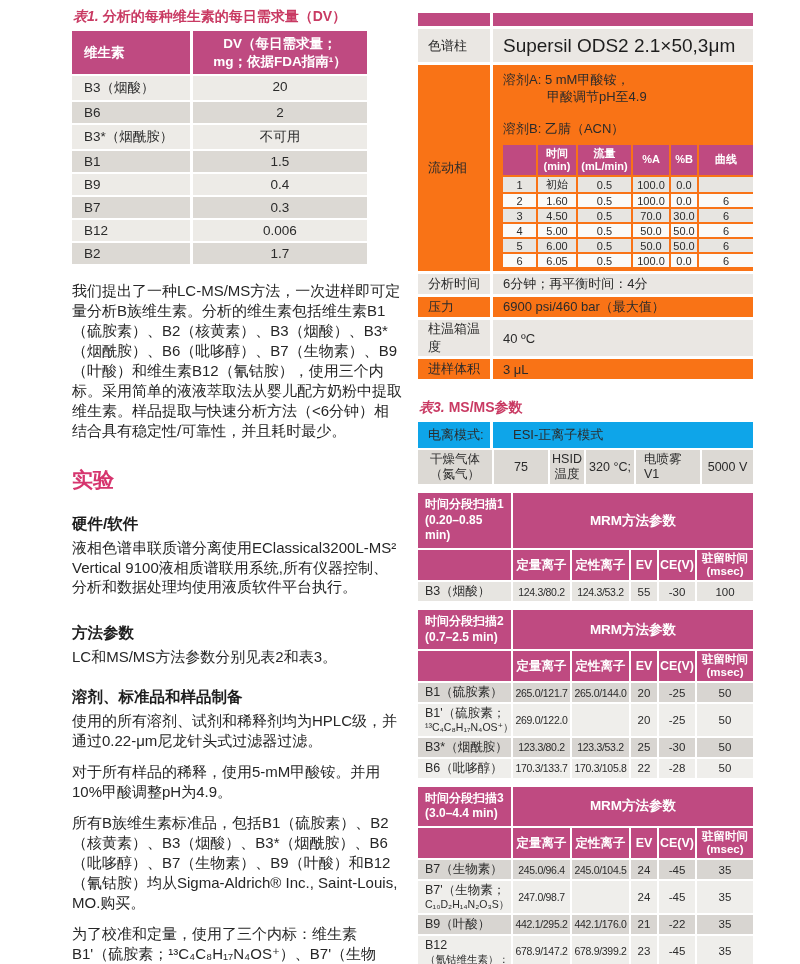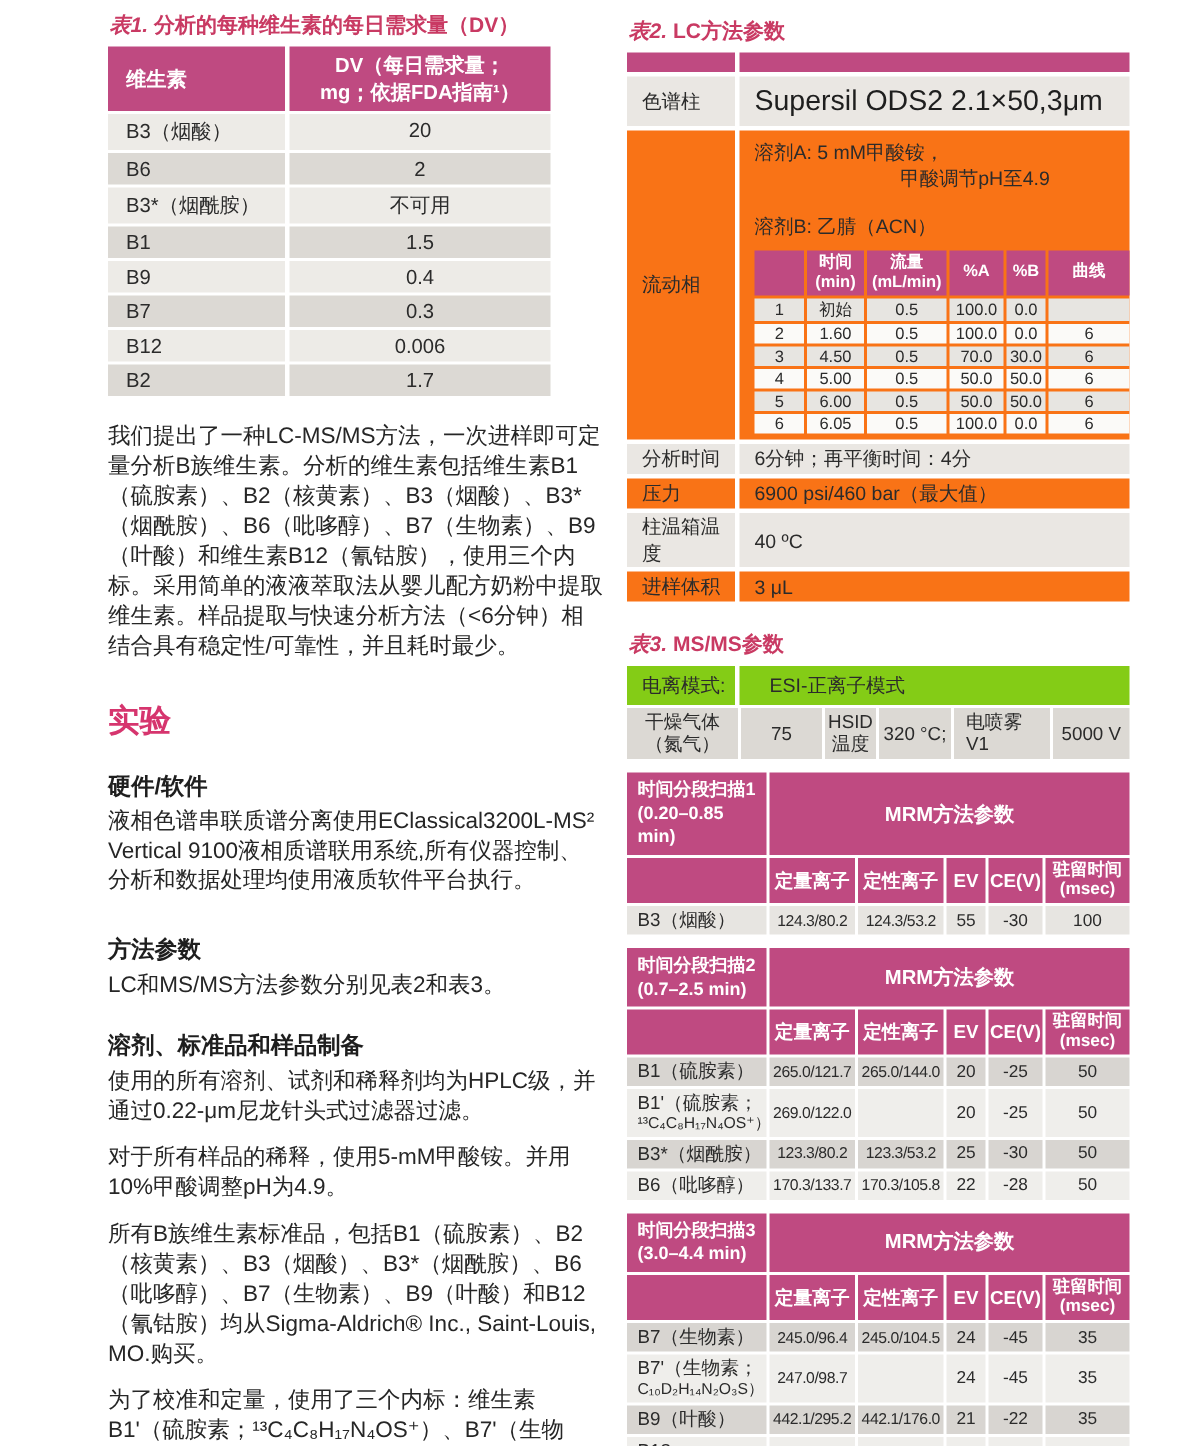--- a/index.html
+++ b/index.html
@@ -42,39 +42,39 @@
   .t2row .lab { width:72px; box-sizing:border-box; padding-left:10px; display:flex; align-items:center; font-size:13px; }
   .t2row .val { flex:1; box-sizing:border-box; }
   .t2-topbar { height:13px; margin-top:1px; }
   .t2-topbar .lab, .t2-topbar .val { background:#bf4a81; }
   .row-light > div { background:#eae7e3; }
   .row-dark  > div { background:#f97316; }
   .chroma { min-height:33px; }
   .chroma .val { display:flex; align-items:center; padding-left:10px; font-size:19px; color:#1e1e1e; }
   .mobile .val { padding:7px 0 4px 10px; }
   .solv { font-size:13px; line-height:1.28; }
-  .solv .sa2 { padding-left:44px;text-align:center; }
+  .solv .sa2 { padding-left:44px; }
   .solv .sb  { margin-top:16px; }
   .grad { margin-top:7px; }
   .grad .gr { display:flex; gap:2px; margin-top:2px; font-size:11px; }
   .grad .gr > div { display:flex; align-items:center; justify-content:center; text-align:center; }
   .grad .ghead { margin-top:0; }
   .grad .ghead > div { background:#bf4a81; color:#fff; font-weight:700; padding:2px 0; line-height:1.2; }
   .grad .cstep { width:33px; } .grad .ctime { width:38px; } .grad .cflow { width:53px; }
   .grad .ca { width:36px; } .grad .cb { width:26px; } .grad .ccurve { flex:1; }
   .grad .gr.gdata > div { min-height:13px; }
   .grad .gdata:nth-child(even) > div { background:#e7e5e1; }
   .grad .gdata:nth-child(odd)  > div { background:#fbfaf8; }
   .params .t2row { min-height:20px; }
   .params .val { display:flex; align-items:center; padding-left:10px; font-size:13px; }
 
   
   .t3title { margin-top:20px; }
   .t3top .r1 { display:flex; gap:3px; }
-  .t3top .r1 > div { background:#84cc16; }
+  .t3top .r1 > div { background:#0ea5e9; }
   .t3top .r1 .lab { width:72px; box-sizing:border-box; padding:4px 0 4px 10px; font-size:13px; }
   .t3top .r1 .val { flex:1; padding:4px 0 4px 20px; font-size:13px; }
   .t3top .r2 { display:flex; gap:2px; margin-top:2px; }
   .t3top .r2 > div { background:#dcd9d4; display:flex; flex-direction:column; justify-content:center; text-align:center; font-size:12.5px; line-height:1.2; min-height:34px; }
   .t3top .g1 { width:74px; } .t3top .g2 { width:54px; } .t3top .g3 { width:34px; }
   .t3top .g4 { width:48px; } .t3top .g5 { width:64px; align-items:flex-start; padding-left:8px; box-sizing:border-box; text-align:left; }
   .t3top .g6 { flex:1; }
 
   .seg { margin-top:9px; }
   .seg-h1 { display:flex; gap:2px; }
@@ -162,23 +162,20 @@
   <div class="h3">溶剂、标准品和样品制备</div>
   <div class="p">使用的所有溶剂、试剂和稀释剂均为HPLC级，并通过0.22-μm尼龙针头式过滤器过滤。</div>
   <div class="p">对于所有样品的稀释，使用5-mM甲酸铵。并用10%甲酸调整pH为4.9。</div>
   <div class="p">所有B族维生素标准品，包括B1（硫胺素）、B2（核黄素）、B3（烟酸）、B3*（烟酰胺）、B6（吡哆醇）、B7（生物素）、B9（叶酸）和B12（氰钴胺）均从Sigma-Aldrich® Inc., Saint-Louis, MO.购买。</div>
   <div class="p">为了校准和定量，使用了三个内标：维生素B1'（硫胺素；¹³C₄C₈H₁₇N₄OS⁺）、B7'（生物素；C₁₀D₂H₁₄N₂O₃S）和B2'（核黄素；¹³C₄C₁₃H₂₀¹⁵N₂N₂O₆），全部来自Sigma-Aldrich® Inc.。校准B3、B3*、B6和B1时采用B1'，校准B7、B9和B12时采用B7'，校准B2时采用B2'。</div>
 
 </div>
 
 <div class="col-right">
 
-  <div class="tbl-title">
-    <span class="pfx">表2.</span><span>LC方法参数</span>
-  </div>
 
   <div class="t2">
     <div class="t2row t2-topbar">
         <div class="lab"></div>
         <div class="val"></div>
       </div>
 
     <div class="t2row chroma row-light">
       <div class="lab">色谱柱</div>
       <div class="val">Supersil ODS2 2.1×50,3μm</div>

